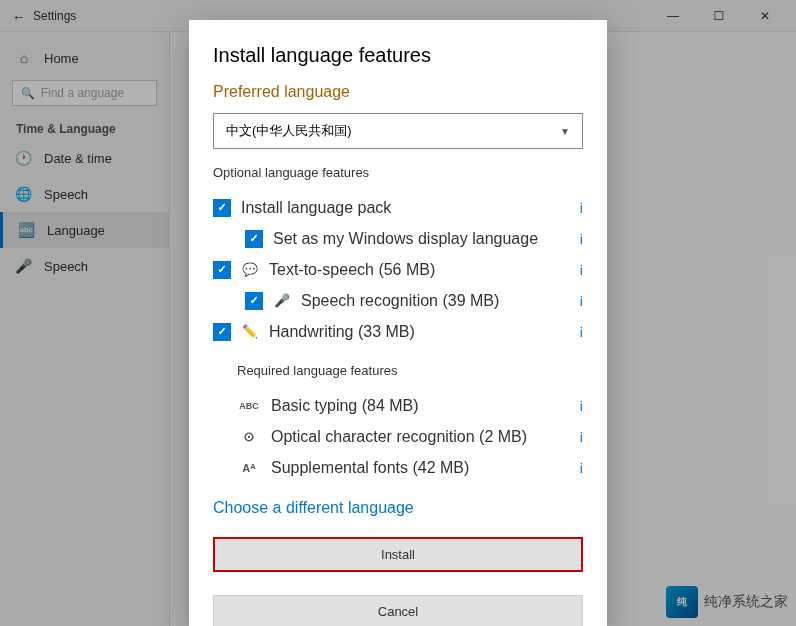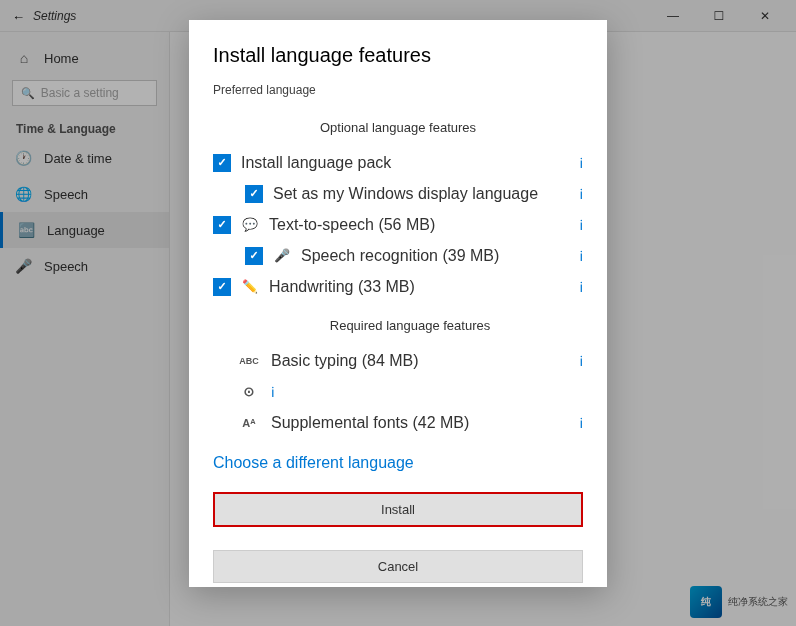--- a/index.html
+++ b/index.html
@@ -32,21 +32,20 @@
       border-bottom: 1px solid #e0e0e0;
     }
     .title-bar-left {
       display: flex;
       align-items: center;
       gap: 8px;
     }
     .title-bar-title {
       font-size: 12px;
       color: #333;
-      font-style: italic;
     }
     .title-bar-controls {
       display: flex;
       gap: 0;
     }
     .title-btn {
       width: 46px;
       height: 32px;
       display: flex;
       align-items: center;
@@ -142,23 +141,23 @@
       padding: 24px 24px 4px;
       position: relative;
     }
     .dialog-title {
       font-size: 20px;
       font-weight: 300;
       color: #000;
       margin-bottom: 16px;
     }
     .dialog-section-label {
-      font-size: 12px;
-      color: #404040;
-      margin-bottom: 23px;
+      font-size: 16px;
+      color: #a16207;
+      margin-bottom: 12px;
     }
 
     
     .dropdown {
       width: 100%;
       border: 1px solid #888;
       padding: 8px 12px;
       display: flex;
       align-items: center;
       justify-content: space-between;
@@ -171,21 +170,20 @@
       color: #555;
       font-size: 10px;
     }
 
     
     .section-heading {
       font-size: 13px;
       color: #333;
       margin-bottom: 12px;
       font-weight: 400;
-      text-align: center;
     }
 
     
     .checkbox-item {
       display: flex;
       align-items: center;
       padding: 6px 0;
       gap: 10px;
     }
     .checkbox-item.indented {
@@ -305,21 +303,21 @@
       background: linear-gradient(135deg, #00a8e0 0%, #0053a0 100%);
       border-radius: 4px;
       display: flex;
       align-items: center;
       justify-content: center;
       font-size: 10px;
       color: white;
       font-weight: bold;
     }
     .watermark-text {
-      font-size: 10px;
+      font-size: 14px;
       color: #555;
     }
 
     
     .content-page-title {
       font-size: 24px;
       font-weight: 300;
       margin-bottom: 20px;
       color: #000;
     }
@@ -348,21 +346,21 @@
 
   <div class="main-layout">
 
     <div class="sidebar">
       <div class="sidebar-nav-item">
         <span class="sidebar-icon">⌂</span>
         <span>Home</span>
       </div>
       <div class="search-box">
         <span style="color:#aaa;font-size:11px;">🔍</span>
-        <span style="font-size:12px;color:#aaa;">Basic a setting</span>
+        <span style="font-size:12px;color:#aaa;">Find a anguage</span>
       </div>
       <div class="section-label">Time &amp; Language</div>
 
       <div class="sidebar-nav-item">
         <span class="sidebar-icon">🕐</span>
         <span>Date &amp; time</span>
       </div>
       <div class="sidebar-nav-item">
         <span class="sidebar-icon">🌐</span>
         <span>Speech</span>
@@ -403,20 +401,24 @@
     </div>
   </div>
 
   <div class="dialog-overlay">
     <div class="dialog">
 
       <div class="dialog-title">Install language features</div>
 
       <div class="dialog-section-label">Preferred language</div>
 
+      <div class="dropdown">
+        <span>中文(中华人民共和国)</span>
+        <span class="dropdown-arrow">▼</span>
+      </div>
 
       <div class="section-heading">Optional language features</div>
 
       <div class="checkbox-item">
         <div class="checkbox-box">
           <span class="check">✓</span>
         </div>
         <span class="checkbox-label">Install language pack</span>
         <span class="info-icon">ℹ</span>
       </div>
@@ -460,20 +462,21 @@
         <div class="section-heading">Required language features</div>
 
         <div class="required-item">
           <span class="req-icon" style="font-size:9px;font-weight:bold;">ABC</span>
           <span class="checkbox-label">Basic typing (84 MB)</span>
           <span class="info-icon">ℹ</span>
         </div>
 
         <div class="required-item">
           <span class="req-icon" style="font-size:13px;">⊙</span>
+          <span class="checkbox-label">Optical character recognition (2 MB)</span>
           <span class="info-icon">ℹ</span>
         </div>
 
         <div class="required-item">
           <span class="req-icon" style="font-size:11px;">Aᴬ</span>
           <span class="checkbox-label">Supplemental fonts (42 MB)</span>
           <span class="info-icon">ℹ</span>
         </div>
       </div>
 

